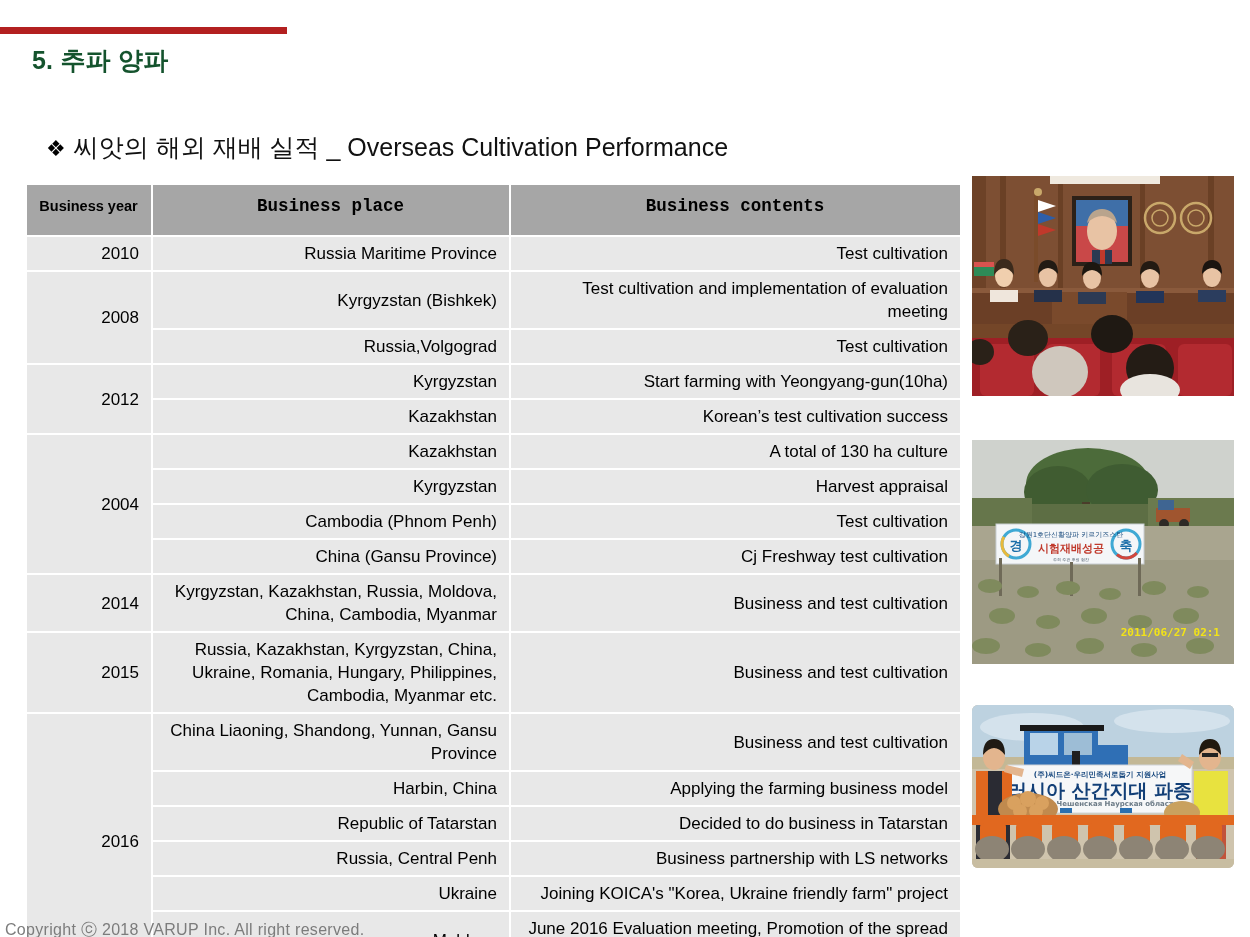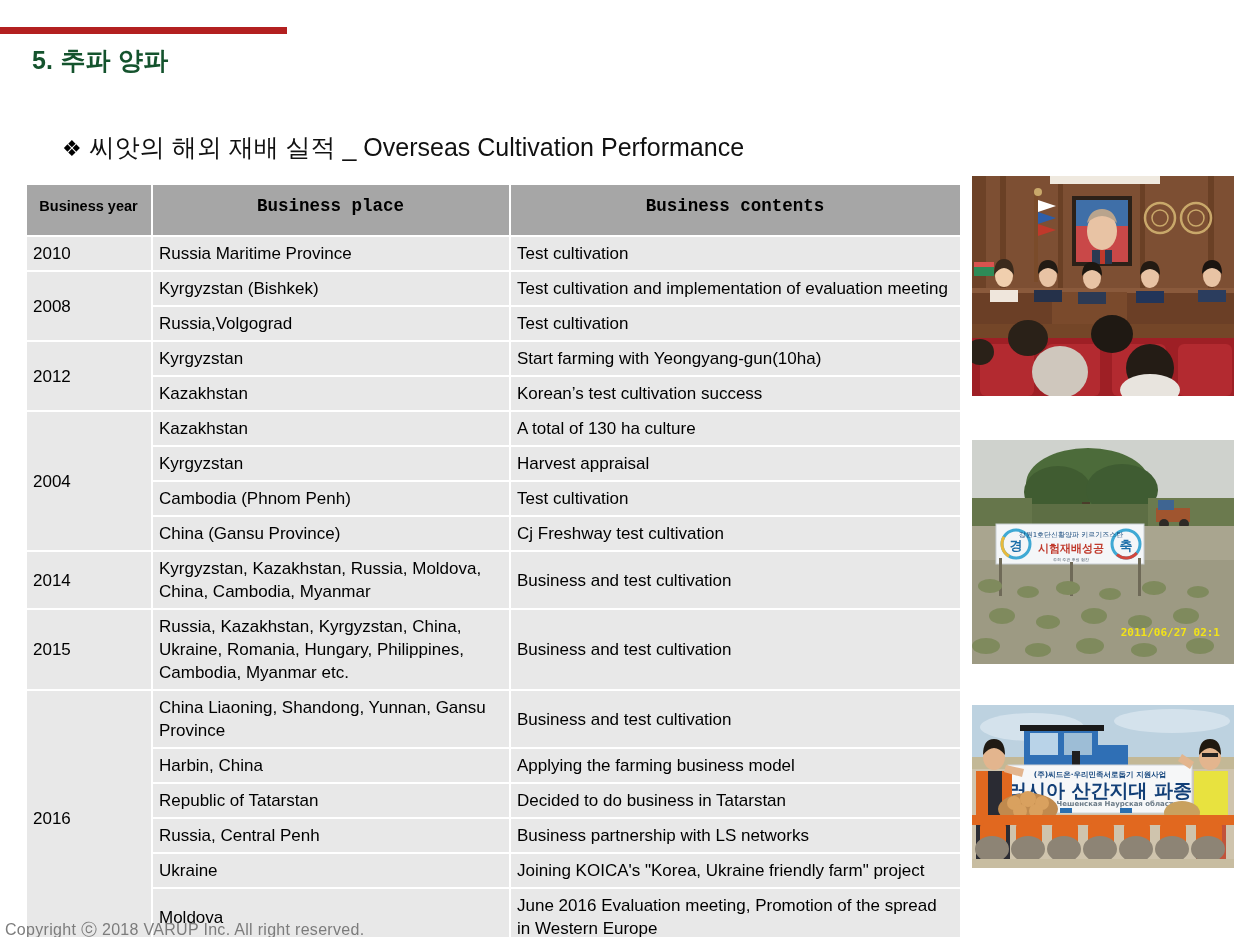--- a/index.html
+++ b/index.html
@@ -17,21 +17,21 @@
     background:#b32020;
   }
   
   .slide-title{
     position:absolute;left:32px;top:44px;
     font-size:25px;font-weight:bold;letter-spacing:.2px;
     color:#14532d;
   }
   
   .subtitle{
-    position:absolute;left:62px;top:128px;width:760px;
+    position:absolute;left:46px;top:128px;width:760px;
     font-size:25px;color:#3a3a3a;line-height:38px;
     font-weight:400;
   }
   .subtitle .bullet{font-size:22px;color:#000;margin-right:8px;}
   .subtitle .ko{color:#111;}
   
   .tbl-wrap{
     position:absolute;left:25px;top:183px;width:933px;
   }
   table.data{
@@ -48,35 +48,35 @@
     text-align:center;
     vertical-align:middle;
     padding:6px 5px 14px 4px;
     height:30px;
     border:0;
   }
   th.th-year{font-size:14.5px;vertical-align:top;padding-top:9px;}
   th.th-place,th.th-contents{font-size:17.5px;vertical-align:top;padding-top:8px;font-family:Liberation Mono, monospace;}
   table.data td{
     background:#e8e8e8;color:#000;
-    text-align:left;vertical-align:middle;
+    text-align:right;vertical-align:middle;
     font-size:17px;
-    padding:5px 6px;
+    padding:5px 12px;
     line-height:23px;
     border:0;
   }
   td.year{font-size:17px;}
   td.tall{line-height:25px;}
   
   .photo{
     position:absolute;left:972px;overflow:hidden;background:#d8d8d8;
   }
   .ph1{top:176px;width:262px;height:220px;}
   .ph2{top:440px;width:262px;height:224px;}
-  .ph3{top:705px;width:262px;height:163px;}
+  .ph3{top:705px;width:262px;height:163px;border-radius:6px;}
   .photo svg{display:block;width:100%;height:100%;}
   
   .footer{
     position:absolute;left:5px;top:920px;
     font-size:16px;color:#7c7c7c;letter-spacing:.3px;
   }
 </style>
 </head>
 <body>
 

